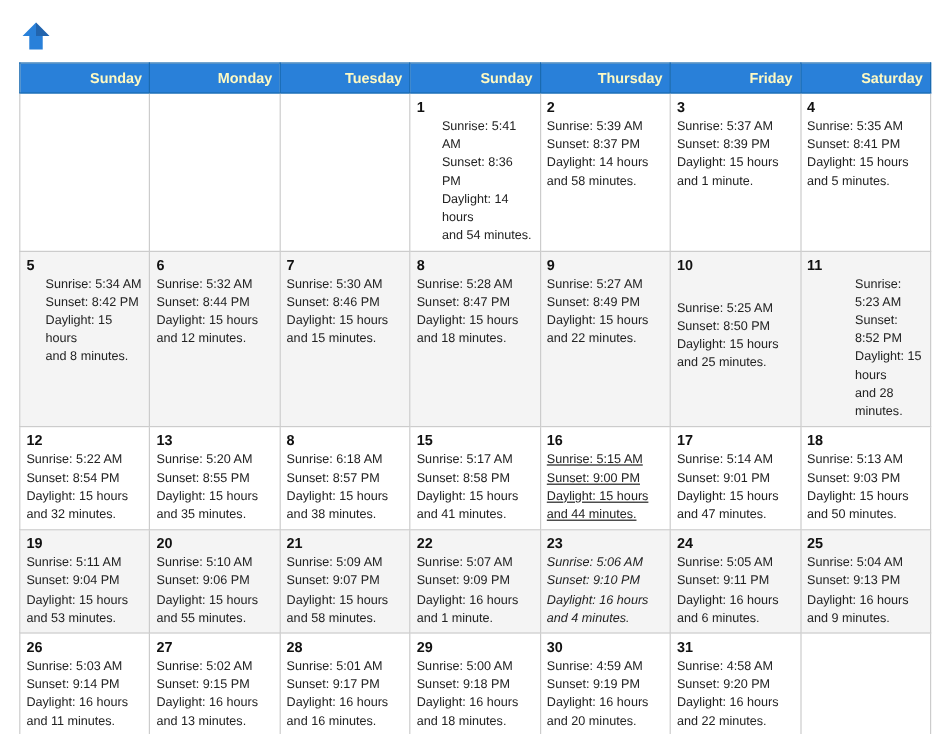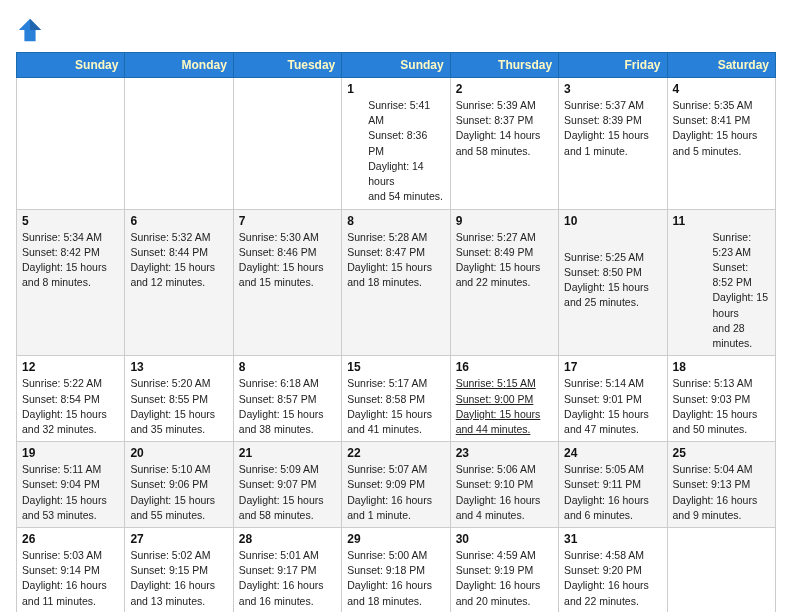--- a/index.html
+++ b/index.html
@@ -140,21 +140,21 @@
           <span class="day-num">4</span>
           <div class="day-info" style="white-space: pre-line;">Sunrise: 5:35 AM
 Sunset: 8:41 PM
 Daylight: 15 hours
 and 5 minutes.</div>
         </td>
       </tr>
       <tr>
         <td>
           <span class="day-num">5</span>
-          <div class="day-info" style="white-space: pre-line;">Sunrise: 5:34 AM
+          <div class="day-info" style="white-space: pre-line; margin-left: 16px;">Sunrise: 5:34 AM
 Sunset: 8:42 PM
 Daylight: 15 hours
 and 8 minutes.</div>
         </td>
         <td>
           <span class="day-num">6</span>
           <div class="day-info" style="white-space: pre-line;">Sunrise: 5:32 AM
 Sunset: 8:44 PM
 Daylight: 15 hours
 and 12 minutes.</div>
@@ -270,21 +270,21 @@
         </td>
         <td>
           <span class="day-num">22</span>
           <div class="day-info" style="white-space: pre-line;">Sunrise: 5:07 AM
 Sunset: 9:09 PM
 Daylight: 16 hours
 and 1 minute.</div>
         </td>
         <td>
           <span class="day-num">23</span>
-          <div class="day-info" style="white-space: pre-line;">Sunrise: 5:06 AM
+          <div class="day-info" style="white-space: pre-line; font-style: italic;">Sunrise: 5:06 AM
 Sunset: 9:10 PM
 Daylight: 16 hours
 and 4 minutes.</div>
         </td>
         <td>
           <span class="day-num">24</span>
           <div class="day-info" style="white-space: pre-line;">Sunrise: 5:05 AM
 Sunset: 9:11 PM
 Daylight: 16 hours
 and 6 minutes.</div>

